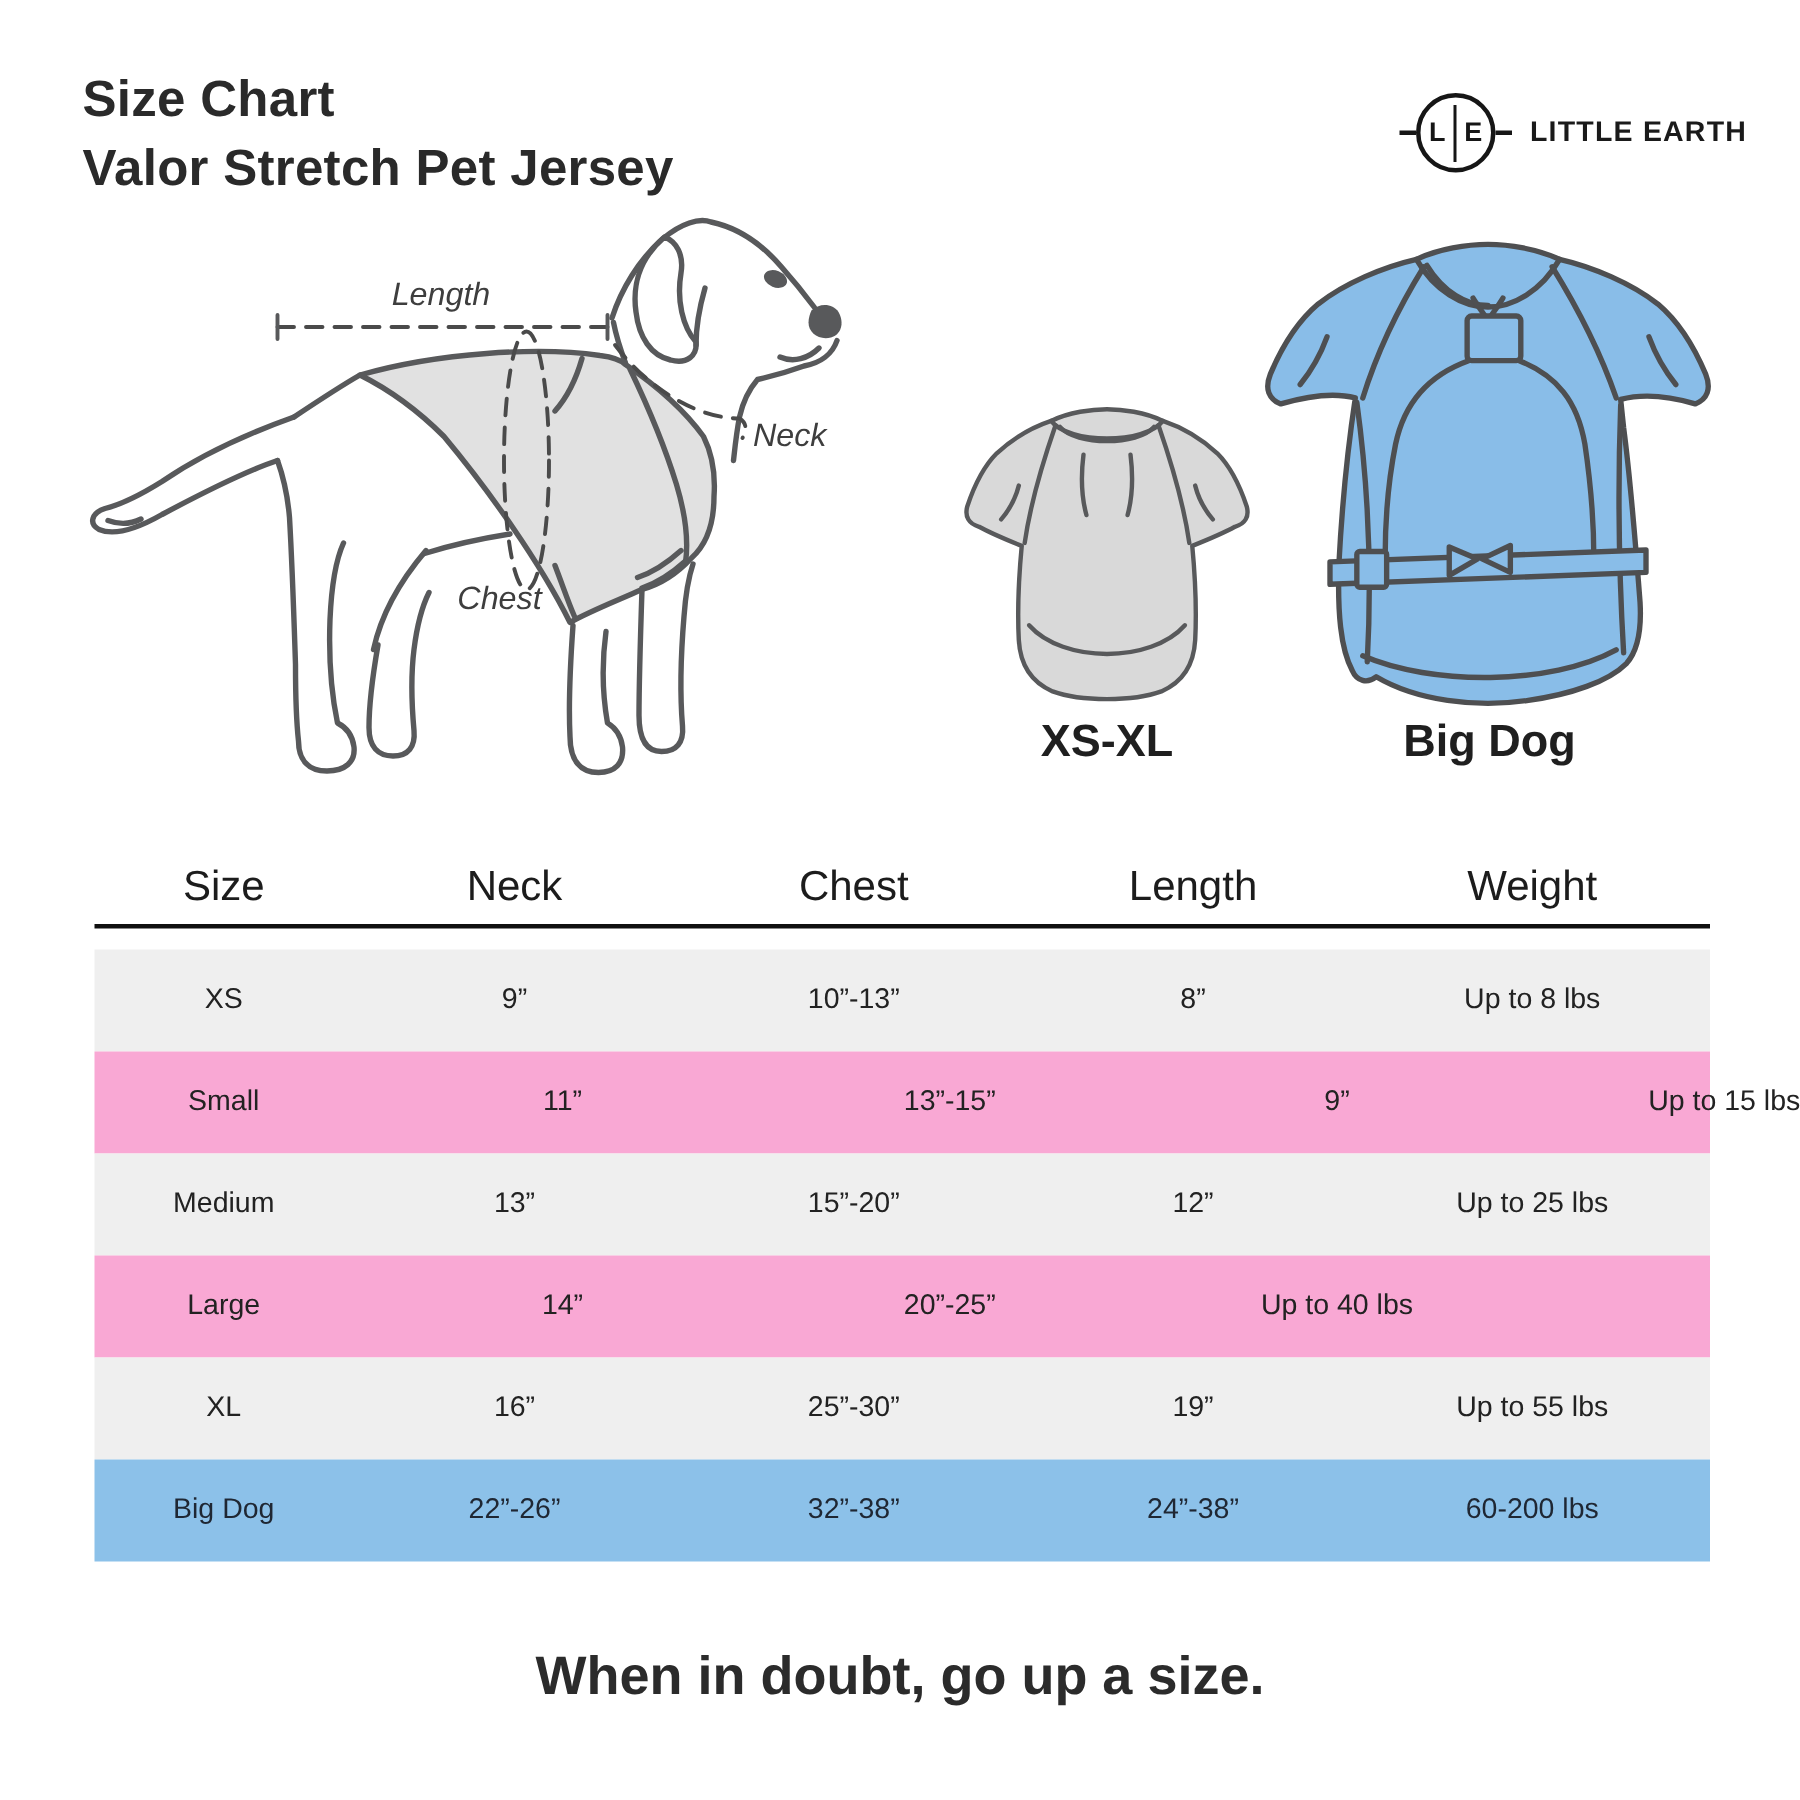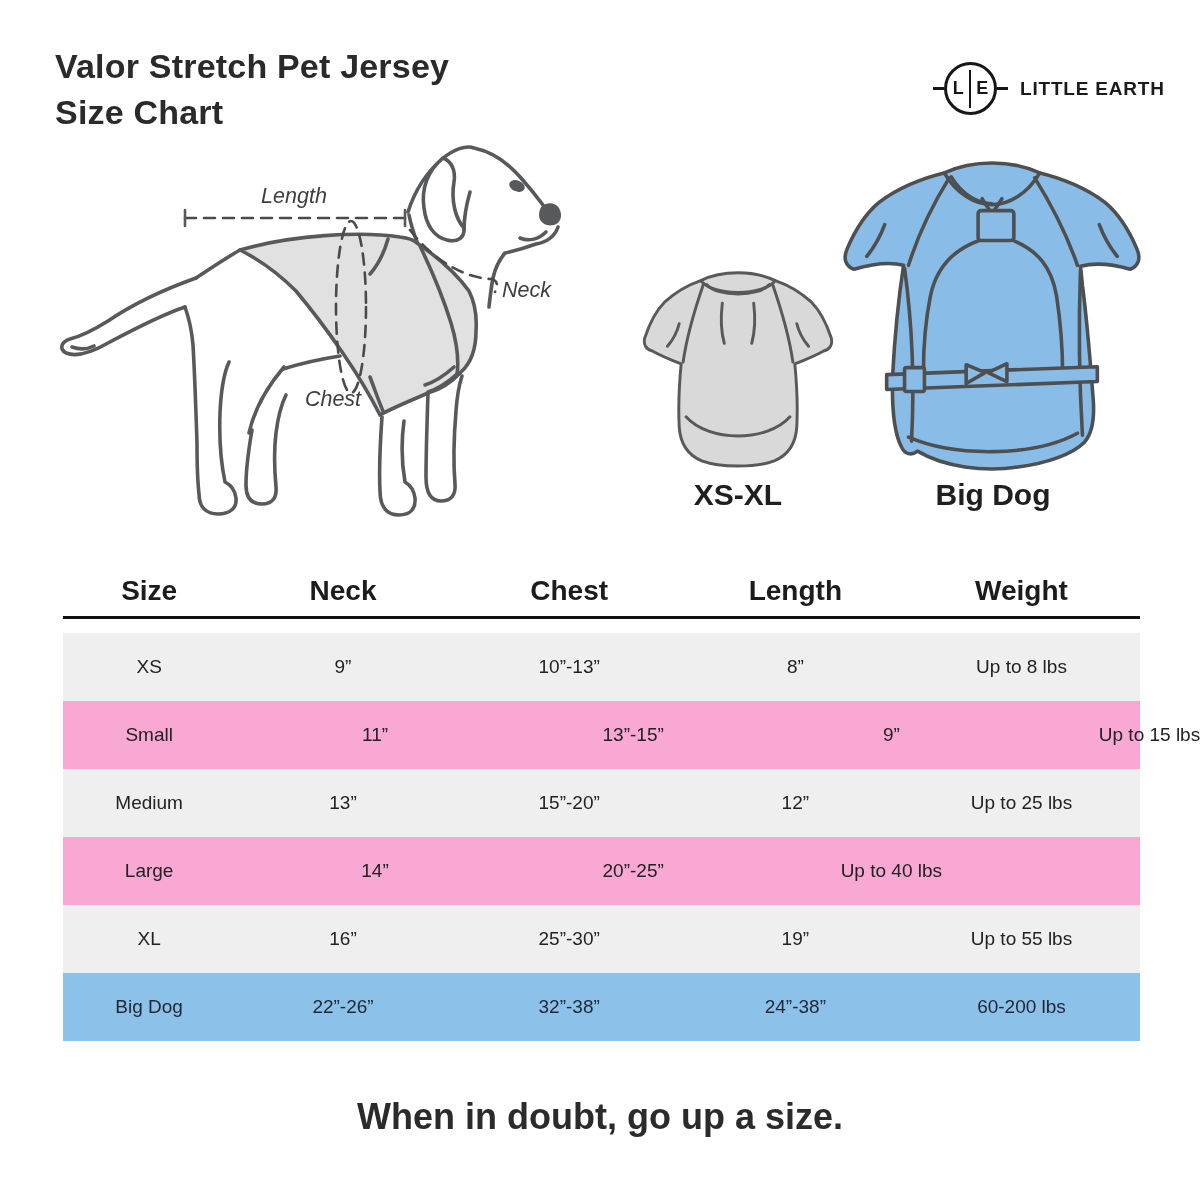--- a/index.html
+++ b/index.html
@@ -21,21 +21,21 @@
   
   .dog-svg{position:absolute;left:30px;top:135px;}
   .tee-small-svg{position:absolute;left:640px;top:252px;}
   .tee-big-svg{position:absolute;left:833px;top:147px;}
   .caption{position:absolute;top:478px;text-align:center;font-size:30px;color:#1f1f1f;font-weight:bold;}
   .caption.small{left:640px;width:196px;}
   .caption.big{left:843px;width:300px;}
   
   .size-table{position:absolute;left:63px;top:566px;width:1077px;}
   .trow{display:grid;grid-template-columns:16% 20% 22% 20% 22%;align-items:center;}
-  .thead{height:50px;border-bottom:3px solid #101010;font-weight:bold;font-size:28px;color:#1c1c1c;}
+  .thead{height:50px;border-bottom:3px solid #101010;font-weight:normal;font-size:28px;color:#1c1c1c;}
   .tgap{height:14px;}
   .tdata{height:68px;font-size:19px;color:#222;}
   .tcell{text-align:center;}
   .r-light{background:#efefef;}
   .r-dark{background:#f9a8d4;gap:32px;}
   .r-blue{background:#8cc1e9;color:#1f2733;}
   
   .footer{position:absolute;left:0;top:1096px;width:1200px;text-align:center;
           font-size:36px;font-weight:bold;color:#2b2b2b;}
   
@@ -43,22 +43,22 @@
   svg .dash{fill:none;stroke:#4a4a4a;stroke-width:2.6;stroke-linecap:round;stroke-dasharray:11 8;}
   svg .lbl{font-family:"Liberation Sans","DejaVu Sans",sans-serif;font-style:italic;
            font-size:21.5px;fill:#3e3e3e;}
 </style>
 </head>
 <body>
 
 <div class="canvas">
 
   <div class="title">
+    <div>Size Chart</div>
     <div>Valor Stretch Pet Jersey</div>
-    <div>Size Chart</div>
   </div>
 
   <div class="logo">
     <span class="tick"></span>
     <span class="mono">
       <span>L</span>
       <span class="bar"></span>
       <span>E</span>
     </span>
     <span class="tick"></span>

